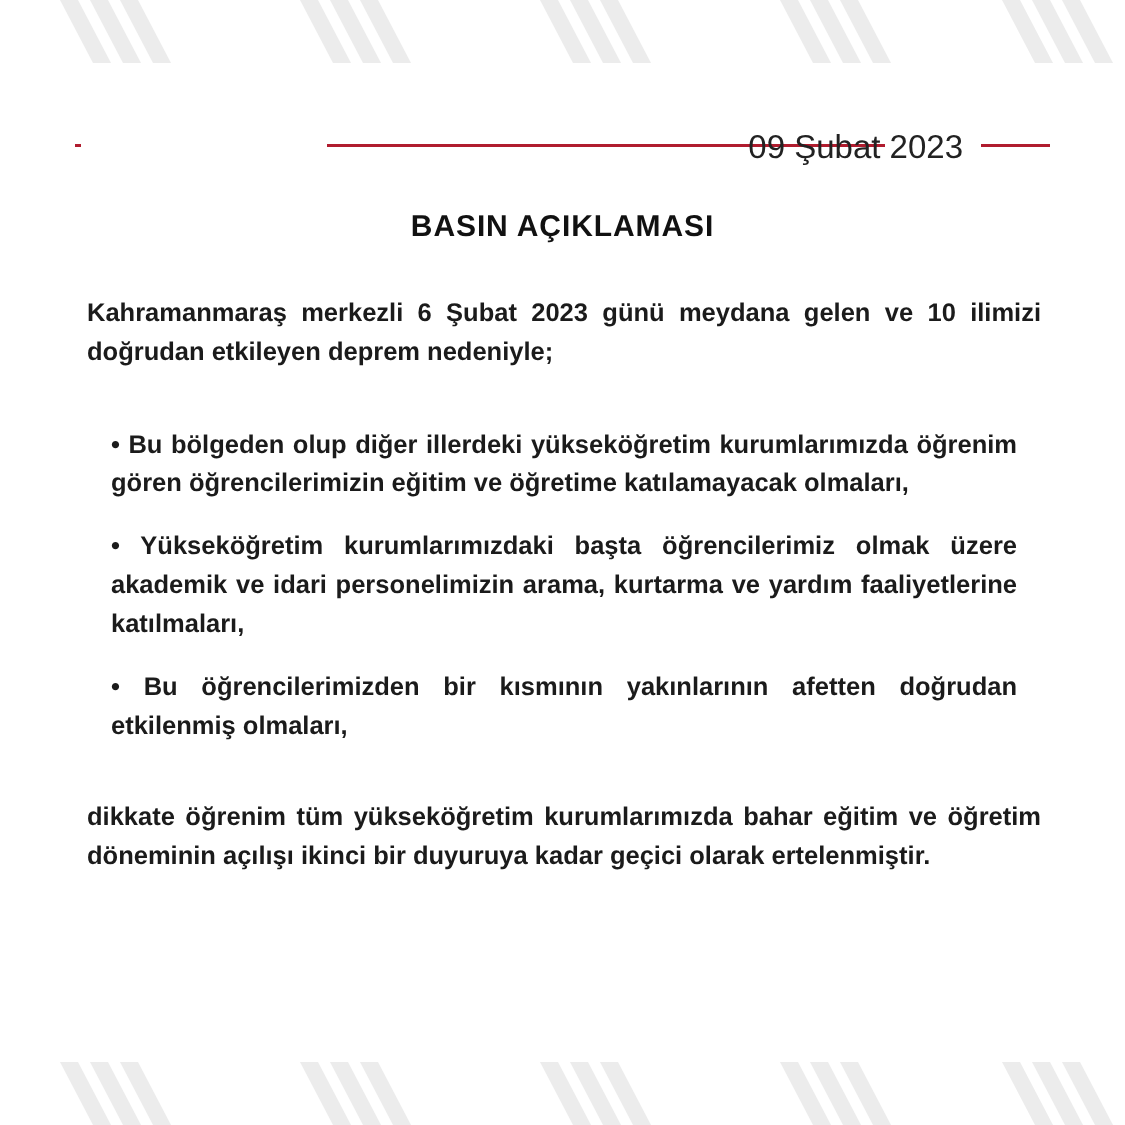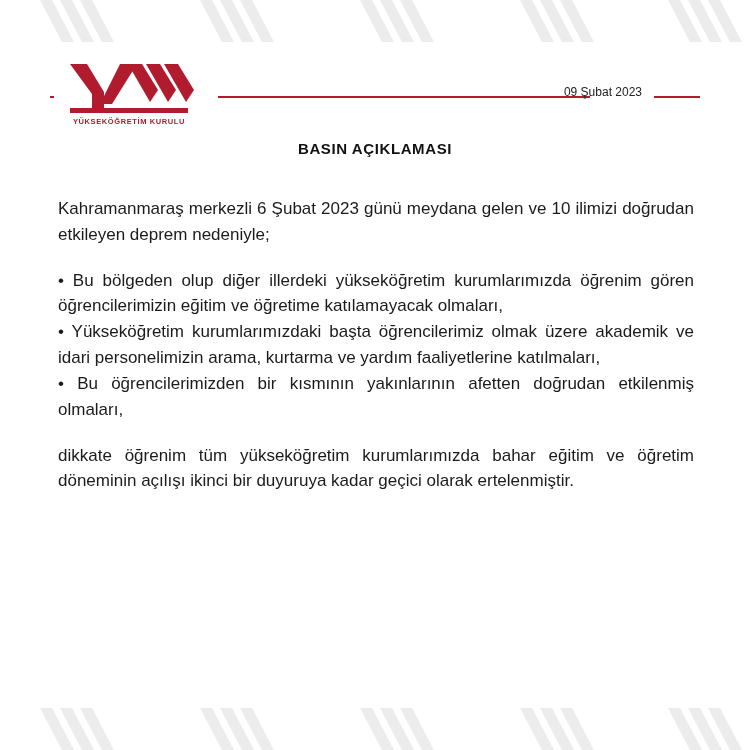--- a/index.html
+++ b/index.html
@@ -74,66 +74,67 @@
     left: 168px;
     top: 38px;
     width: 372px;
     height: 2px;
     background: #b01c2e;
   }
   .date {
     position: absolute;
     right: 58px;
     top: 27px;
-    font-size: 12px;
+    font-size: 22px;
     color: #222222;
     white-space: nowrap;
   }
   .rule-right {
     position: absolute;
     right: 0;
     top: 38px;
     width: 46px;
     height: 2px;
     background: #b01c2e;
   }
 
   
   .doc-title {
     position: absolute;
     top: 140px;
     left: 0;
     width: 750px;
     text-align: center;
-    font-size: 15px;
+    font-size: 20px;
     font-weight: bold;
     letter-spacing: 0.6px;
     color: #111111;
   }
 
   
   .body-text {
     position: absolute;
     top: 196px;
     left: 58px;
     width: 636px;
     font-size: 17px;
     line-height: 1.52;
     color: #1b1b1b;
     text-align: justify;
     text-justify: inter-word;
+    font-weight: bold;
   }
   .body-text p {
     margin: 0;
   }
   .para-gap {
     height: 20px;
   }
   .bullets p {
-    margin: 0;
+    margin: 16px;
   }
 </style>
 </head>
 <body>
 
 <div class="page">
 
   <div class="band top">
     <svg width="750" height="42" viewBox="0 0 750 42" xmlns="http://www.w3.org/2000/svg">
       <g fill="#ececec">
@@ -161,35 +162,20 @@
           <polygon points="0,0 12,0 34,42 22,42"></polygon>
           <polygon points="20,0 32,0 54,42 42,42"></polygon>
           <polygon points="40,0 52,0 74,42 62,42"></polygon>
         </g>
       </g>
     </svg>
   </div>
 
   <div class="header">
 
-    <div class="logo">
-      <svg width="150" height="60" viewBox="0 0 150 60" xmlns="http://www.w3.org/2000/svg">
-        <g fill="#b01c2e">
-
-          <polygon points="16,6 33,6 50,34 50,54 38,54 38,36 "></polygon>
-          <polygon points="66,6 83,6 58,46 46,46 "></polygon>
-
-          <polygon points="74,6 88,6 104,32 96,44 "></polygon>
-          <polygon points="92,6 106,6 122,32 114,44 "></polygon>
-          <polygon points="110,6 124,6 140,32 132,44 "></polygon>
-          <rect x="16" y="50" width="118" height="5"></rect>
-        </g>
-      </svg>
-      <div class="logo-text">YÜKSEKÖĞRETİM KURULU</div>
-    </div>
 
     <div class="rule-left"></div>
     <div class="rule-mid"></div>
     <div class="date">09 Şubat 2023</div>
     <div class="rule-right"></div>
   </div>
 
   <div class="doc-title">BASIN AÇIKLAMASI</div>
 
   <div class="body-text">

